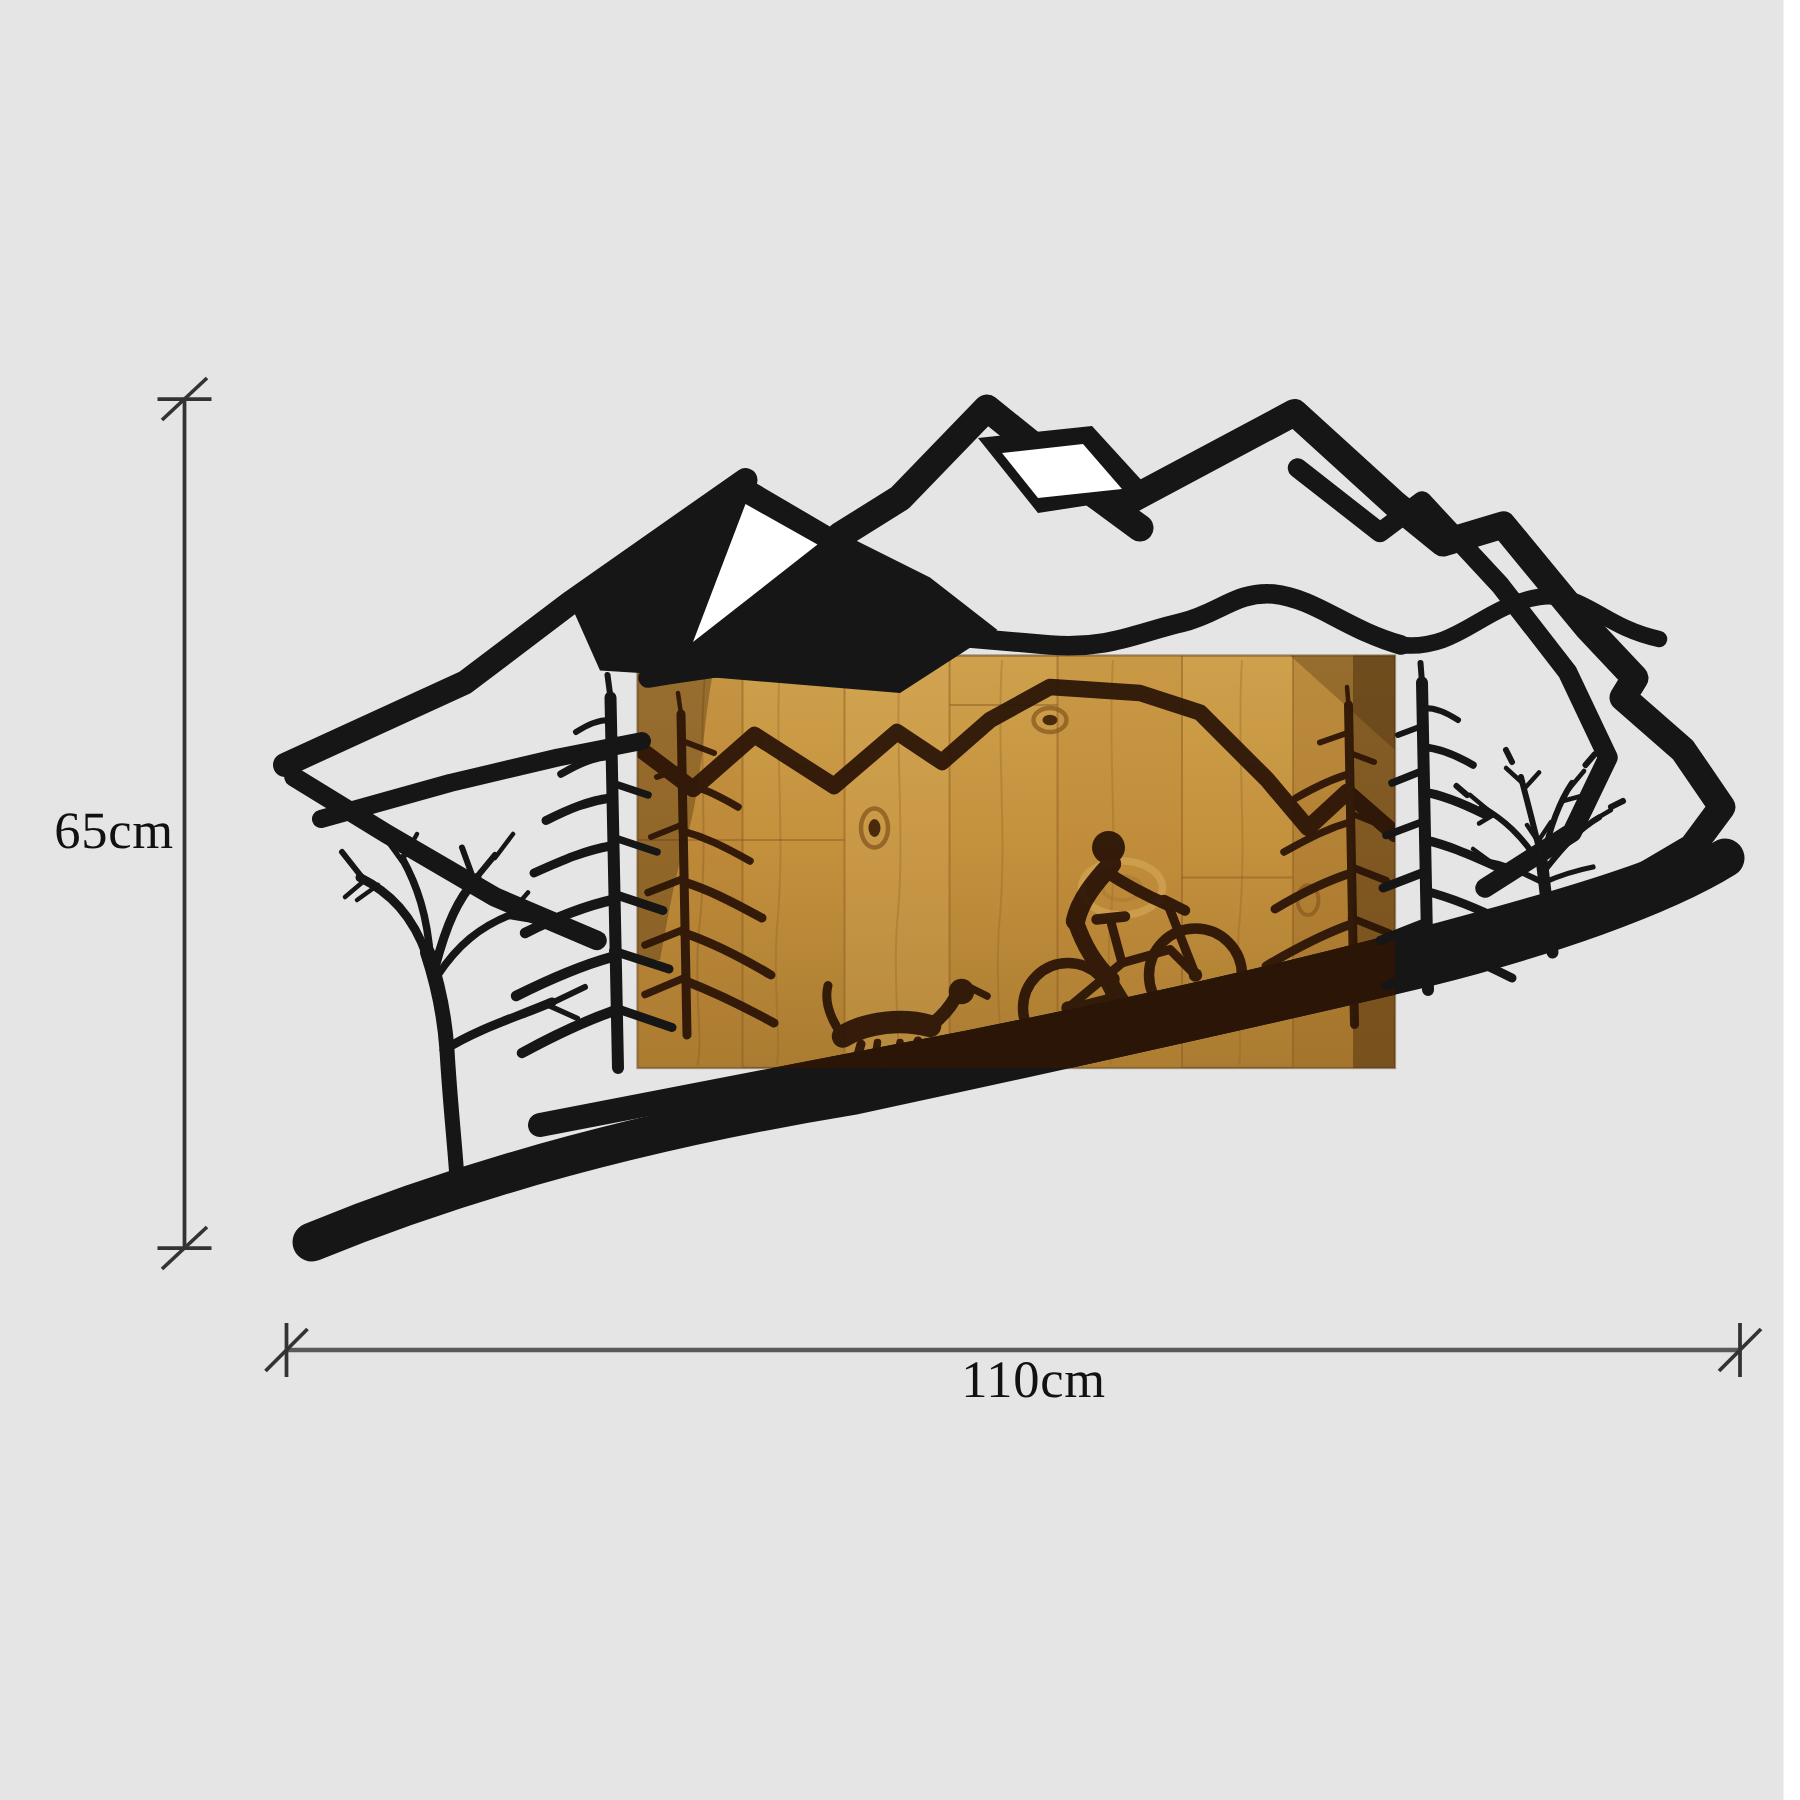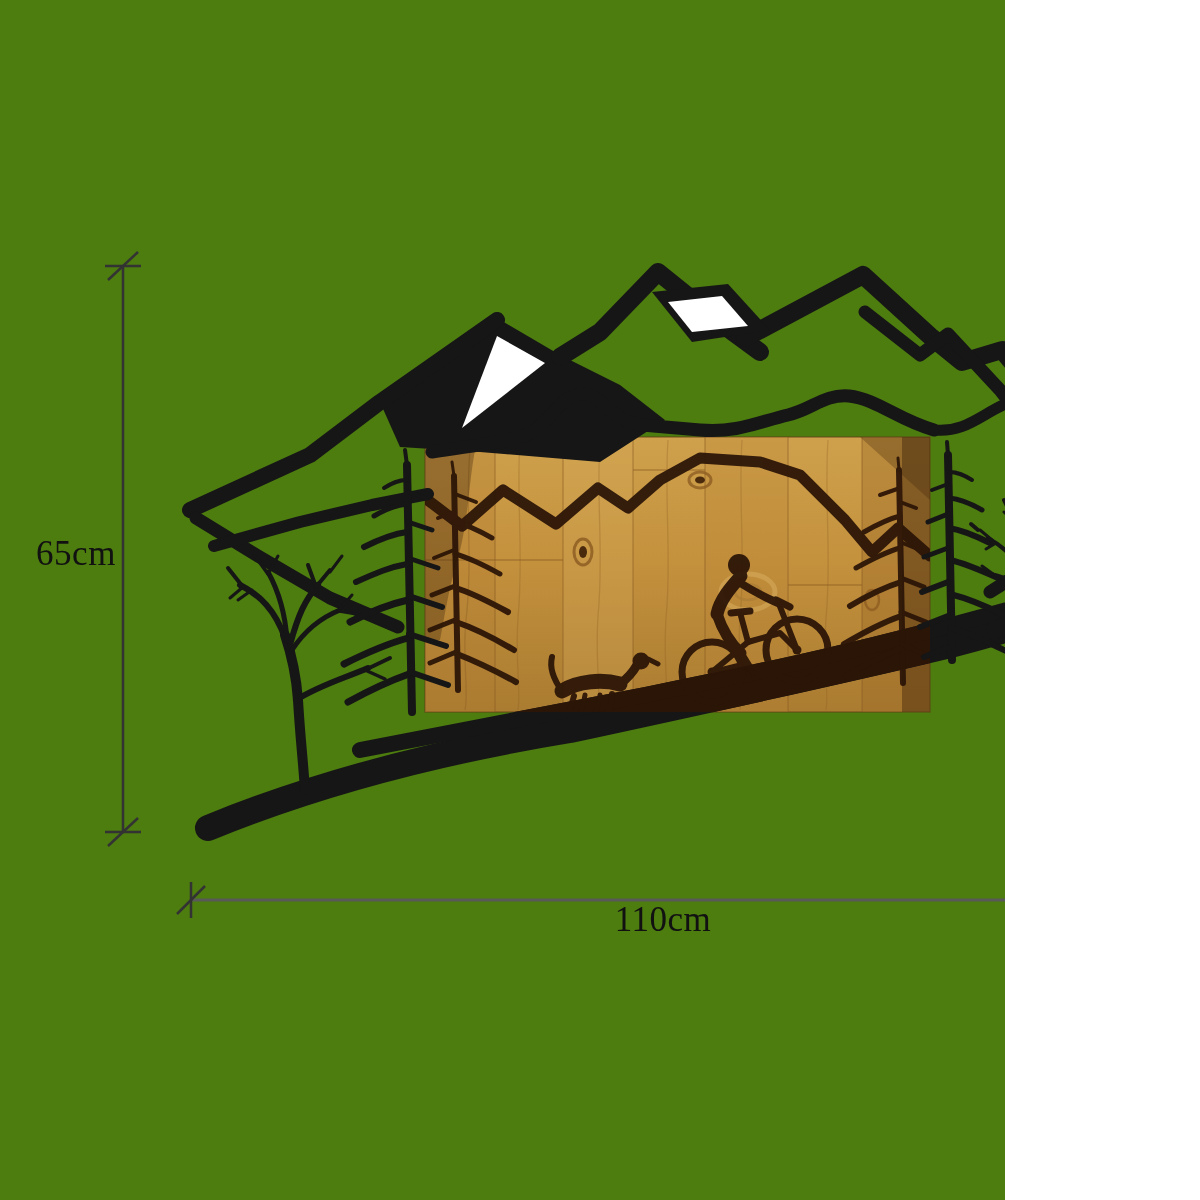--- a/index.html
+++ b/index.html
@@ -1,34 +1,34 @@
 <!DOCTYPE html>
 <html><head>
 <meta charset="utf-8">
 <style>
   html,body{margin:0;padding:0;background:#ffffff;}
   #stage{
     position:relative;
-    width:1005px;height:1200px;
-    background:#4d7c0f;
+    width:1189px;height:1200px;
+    background:#e5e5e5;
     overflow:hidden;
     font-family:"Liberation Serif", serif;
   }
   #art-svg{position:absolute;left:0;top:0;width:1200px;height:1200px;}
   .dim-label{
     position:absolute;
     color:#111111;
     font-size:35px;
     font-family:"Liberation Serif", serif;
     text-align:center;
     letter-spacing:0.5px;
     user-select:none;
   }
   #height-label{left:28px;top:534px;width:96px;}
-  #width-label{left:598px;top:900px;width:130px;}
+  #width-label{left:624px;top:900px;width:130px;}
 </style>
 </head>
 <body>
 
 <div id="stage">
 
   <svg id="art-svg" viewBox="0 0 1200 1200" xmlns="http://www.w3.org/2000/svg">
     <defs>
       <linearGradient id="woodGrad" x1="0" y1="0" x2="0" y2="1">
         <stop offset="0" stop-color="#cfa14c"></stop>

